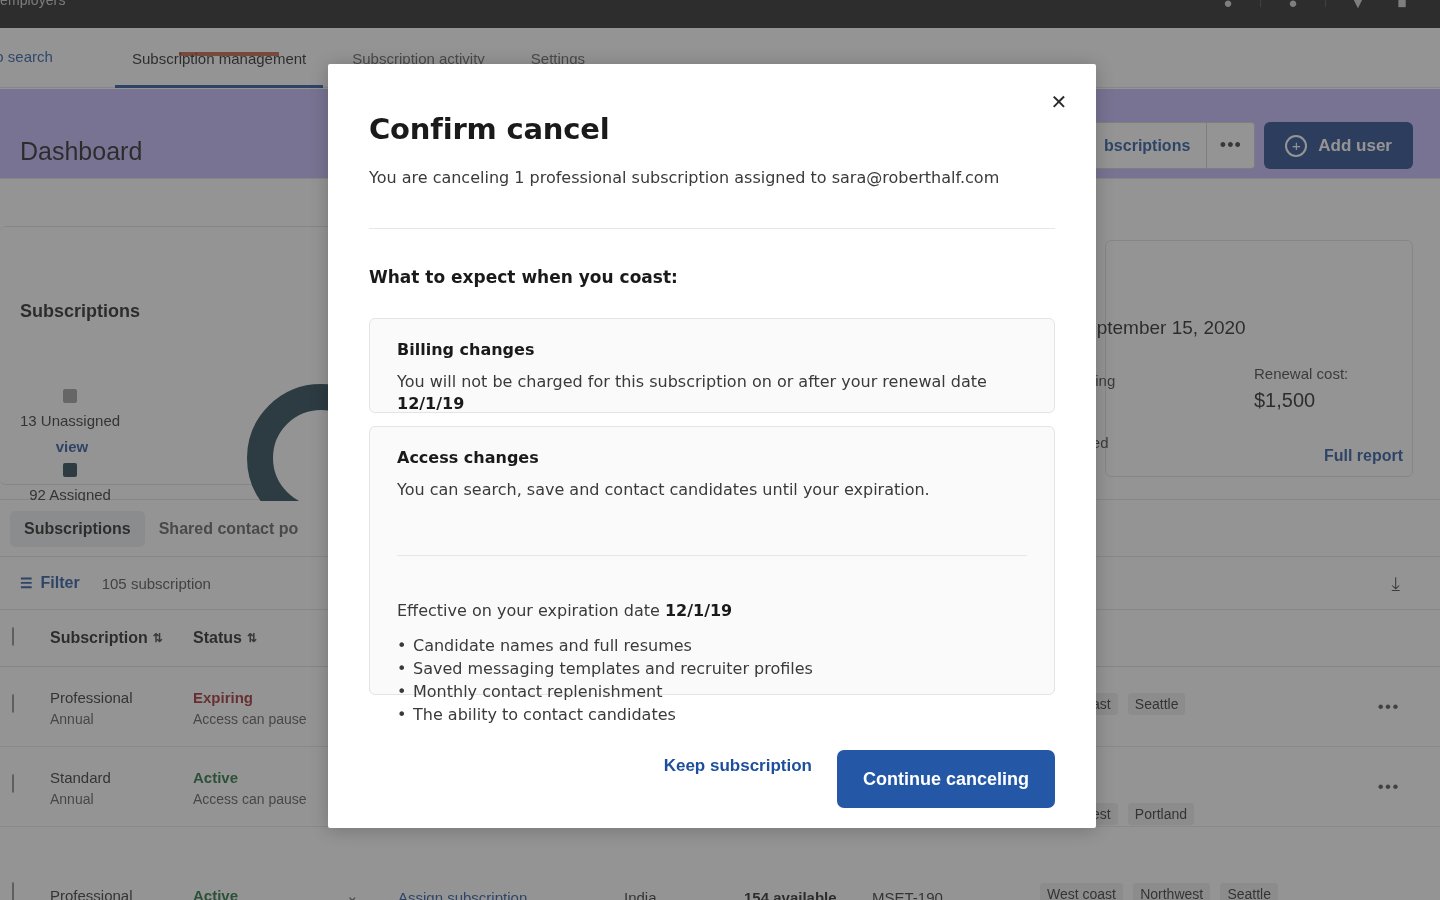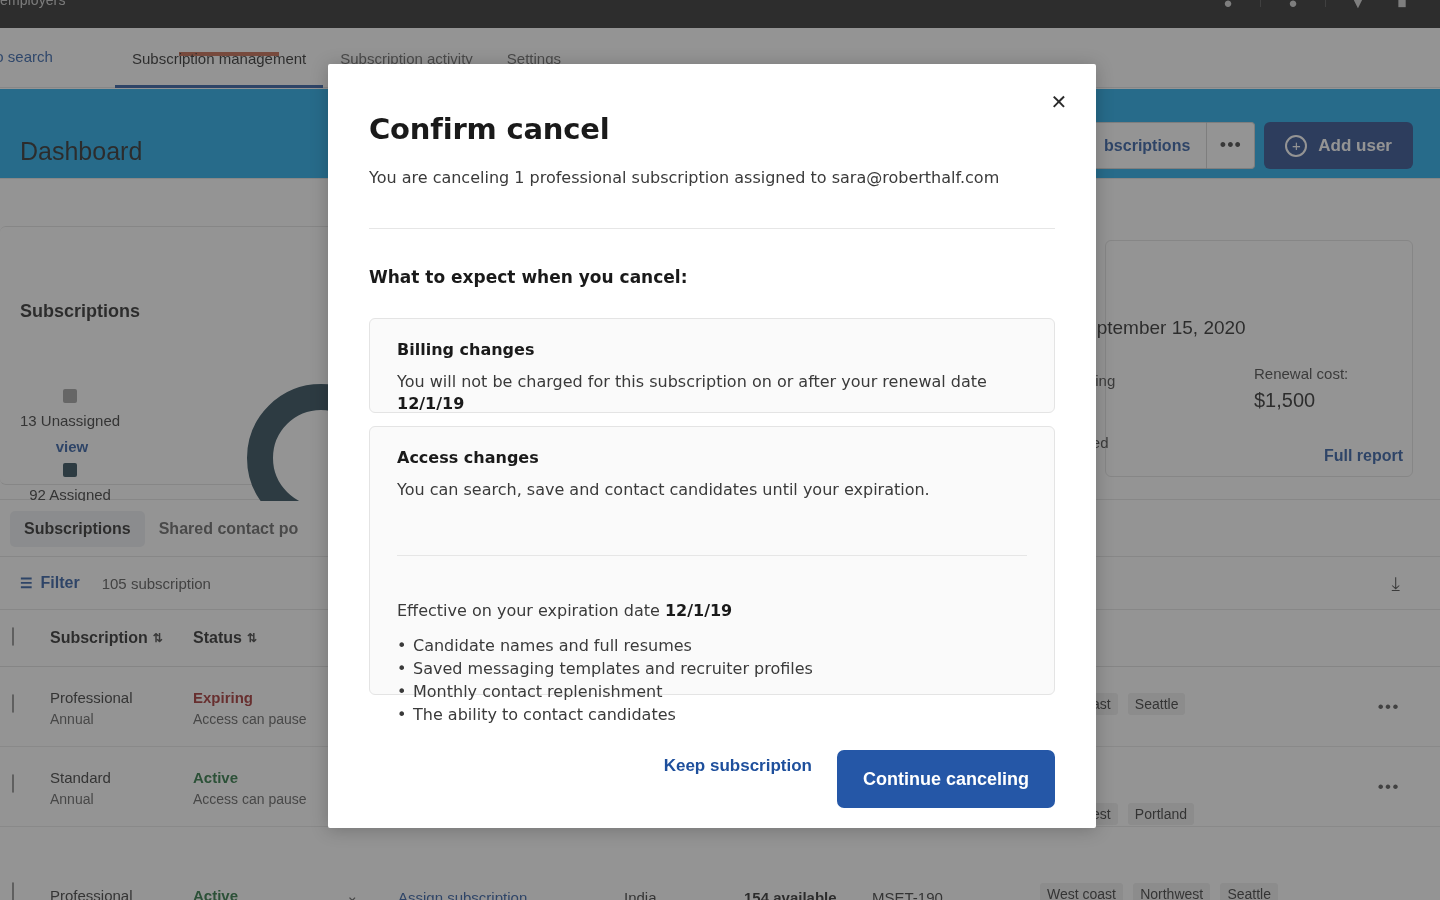--- a/index.html
+++ b/index.html
@@ -27,37 +27,37 @@
   .tb-sep { width: 1px; height: 16px; background: #454545; margin: 0 10px; }
 
   .navbar {
     position: absolute; top: 28px; left: 0; width: 1440px; height: 60px;
     background: #fff; border-bottom: 1px solid #e3e3e3;
   }
   .nav-back {
     position: absolute; left: -28px; top: 20px;
     font-size: 15px; color: #2156a5;
   }
-  .nav-tabs { position: absolute; left: 115px; top: 0; display: flex; height: 60px; align-items: center; gap: 0; text-align: center; }
+  .nav-tabs { position: absolute; left: 115px; top: 0; display: flex; height: 60px; align-items: center; gap: 12px; text-align: center; }
   .nav-tab {
     font-size: 15px; color: #5a5a5a; padding: 0 17px; height: 60px;
     display: flex; align-items: center; position: relative;
   }
   .nav-tab.active { color: #1a1a1a; font-weight: 400; }
   .nav-tab.active::after {
     content: ""; position: absolute; left: 0; right: 0; bottom: 0;
     height: 3px; background: #1e4f9c;
   }
   .nav-accent {
     position: absolute; left: 179px; top: 24px; width: 100px; height: 4px; background: #c25b3e;
   }
 
   .page-head {
     position: absolute; top: 89px; left: 0; width: 1440px; height: 90px;
-    background: #0ea5e9; border-bottom: 1px solid #e3e3e3;
+    background: #c4b5fd; border-bottom: 1px solid #e3e3e3;
   }
   .page-title { position: absolute; left: 20px; top: 48px; font-size: 25px; color: #1a1a1a; font-weight: 400; }
   .head-actions { position: absolute; right: 27px; top: 33px; display: flex; align-items: stretch; }
   .btn-outline {
     border: 1px solid #cfcfcf; border-radius: 4px 0 0 4px; background: #fff;
     color: #1e4f9c; font-size: 16px; font-weight: 700;
     padding: 14px 16px; height: 47px; display: flex; align-items: center; white-space: nowrap;
   }
   .btn-dots {
     border: 1px solid #cfcfcf; border-left: none; border-radius: 0 4px 4px 0; background: #fff;
@@ -370,21 +370,21 @@
   </div>
 </div>
 
 <div id="overlay"></div>
 
 <div id="modal">
   <div class="modal-close">✕</div>
   <div class="modal-title">Confirm cancel</div>
   <div class="modal-sub">You are canceling 1 professional subscription assigned to sara@roberthalf.com</div>
   <div class="modal-divider"></div>
-  <div class="modal-h2">What to expect when you cancel:</div>
+  <div class="modal-h2">What to expect when you coast:</div>
 
   <div class="info-card" id="card-billing">
     <div class="ic-title">Billing changes</div>
     <div class="ic-text">
       <span>You will not be charged for this subscription on or after your renewal date </span><b>12/1/19</b>
     </div>
   </div>
 
   <div class="info-card" id="card-access">
     <div class="ic-title">Access changes</div>

